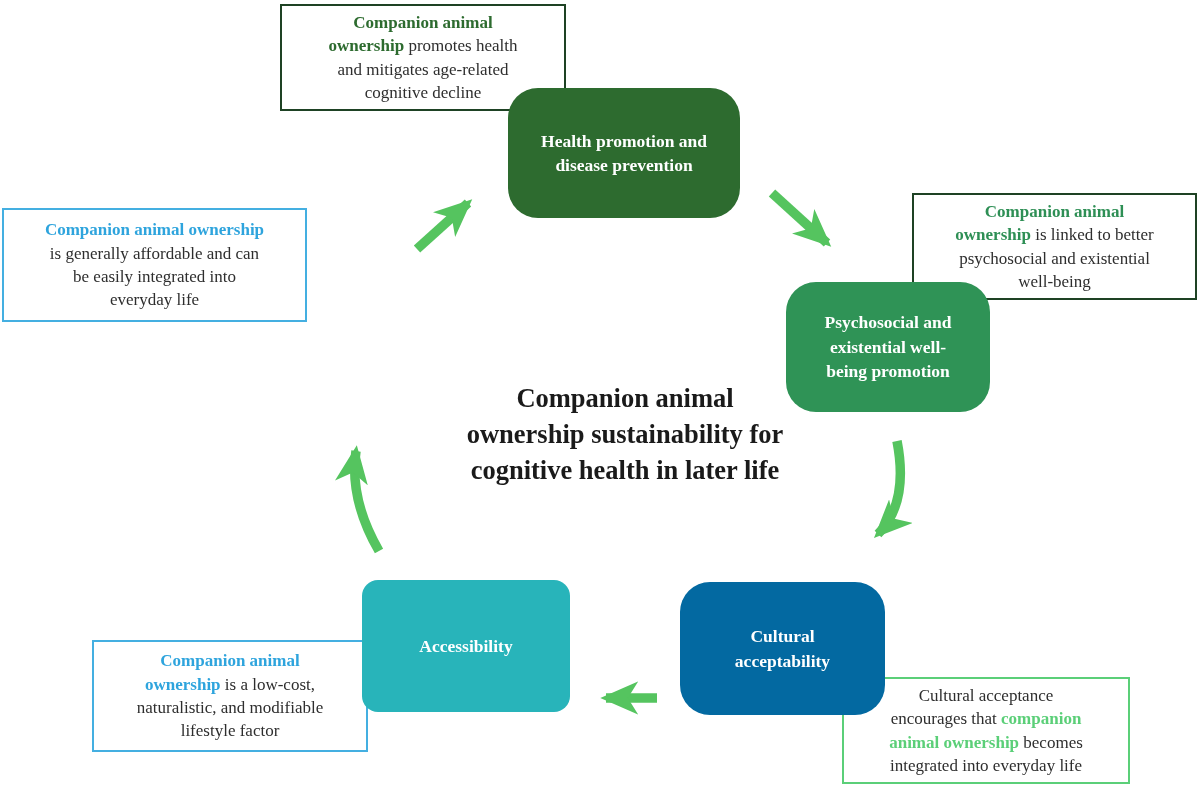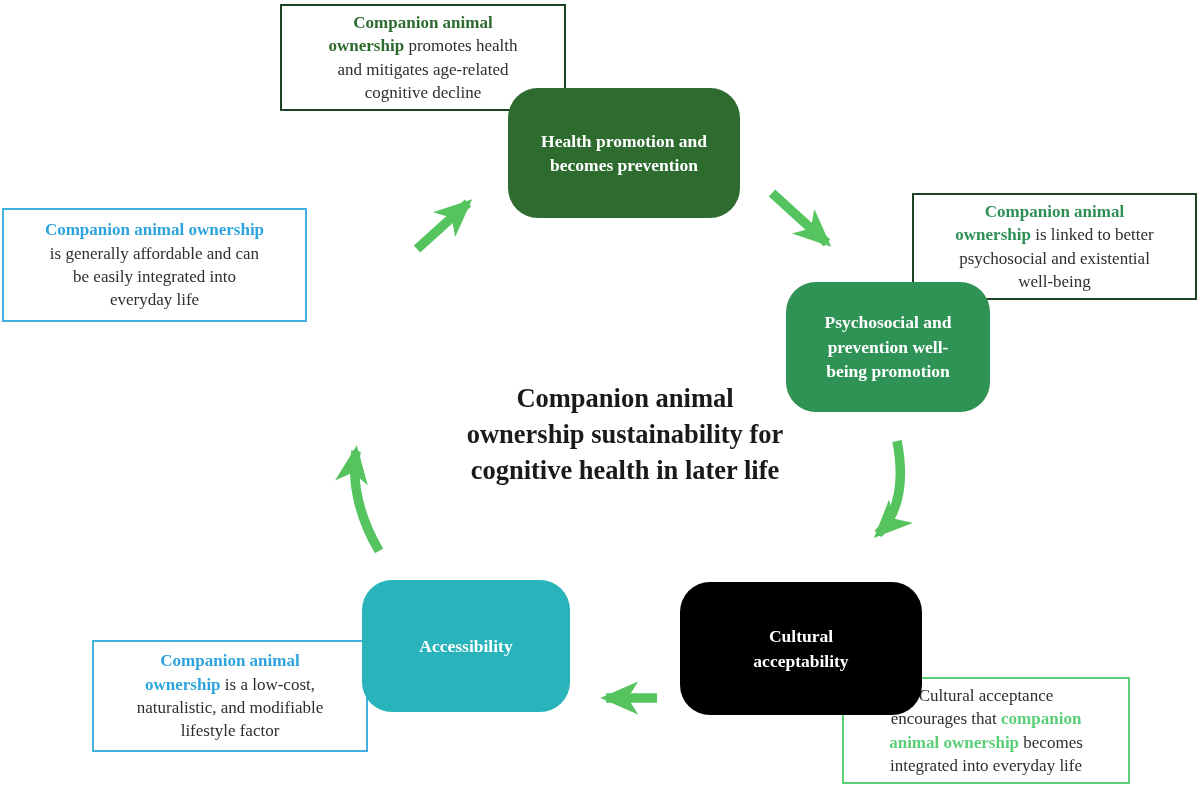--- a/index.html
+++ b/index.html
@@ -83,36 +83,36 @@
     </defs>
     <path d="M417,249 L468,203" fill="none" stroke-width="9.5" marker-end="url(#arrowhead)" stroke="#55c45f"></path>
     <path d="M772,193 L827,243" fill="none" stroke-width="9.5" marker-end="url(#arrowhead)" stroke="#55c45f"></path>
     <path d="M897,441 Q909,503 878,534" fill="none" stroke-width="9.5" marker-end="url(#arrowhead)" stroke="#55c45f"></path>
     <path d="M657,698 L606,698" fill="none" stroke-width="9.5" marker-end="url(#arrowhead)" stroke="#55c45f"></path>
     <path d="M379,551 Q349,499 356,451" fill="none" stroke-width="9.5" marker-end="url(#arrowhead)" stroke="#55c45f"></path>
   </svg>
 
   <div class="node" style="left: 508px; top: 88px; width: 232px; height: 130px; background-color: rgb(45, 107, 47);">
     <div class="node-label">Health promotion and
-becomes prevention</div>
+disease prevention</div>
   </div>
 
   <div class="node" style="left: 786px; top: 282px; width: 204px; height: 130px; background-color: rgb(47, 147, 86);">
     <div class="node-label">Psychosocial and
-prevention well-
+existential well-
 being promotion</div>
   </div>
 
 
-  <div class="node" style="left: 680px; top: 582px; width: 242px; height: 133px; background-color: #000000;">
+  <div class="node" style="left: 680px; top: 582px; width: 205px; height: 133px; background-color: #0369a1;">
     <div class="node-label">Cultural
 acceptability</div>
   </div>
 
-  <div class="node" style="left: 362px; top: 580px; width: 208px; height: 132px; background-color: rgb(40, 180, 186);">
+  <div class="node" style="left: 362px; top: 580px; width: 208px; height: 132px; background-color: rgb(40, 180, 186); border-radius: 16px;">
     <div class="node-label">Accessibility</div>
   </div>
 
   <div id="title">Companion animal
 ownership sustainability for
 cognitive health in later life</div>
 
 </div>
 
 </body></html>

